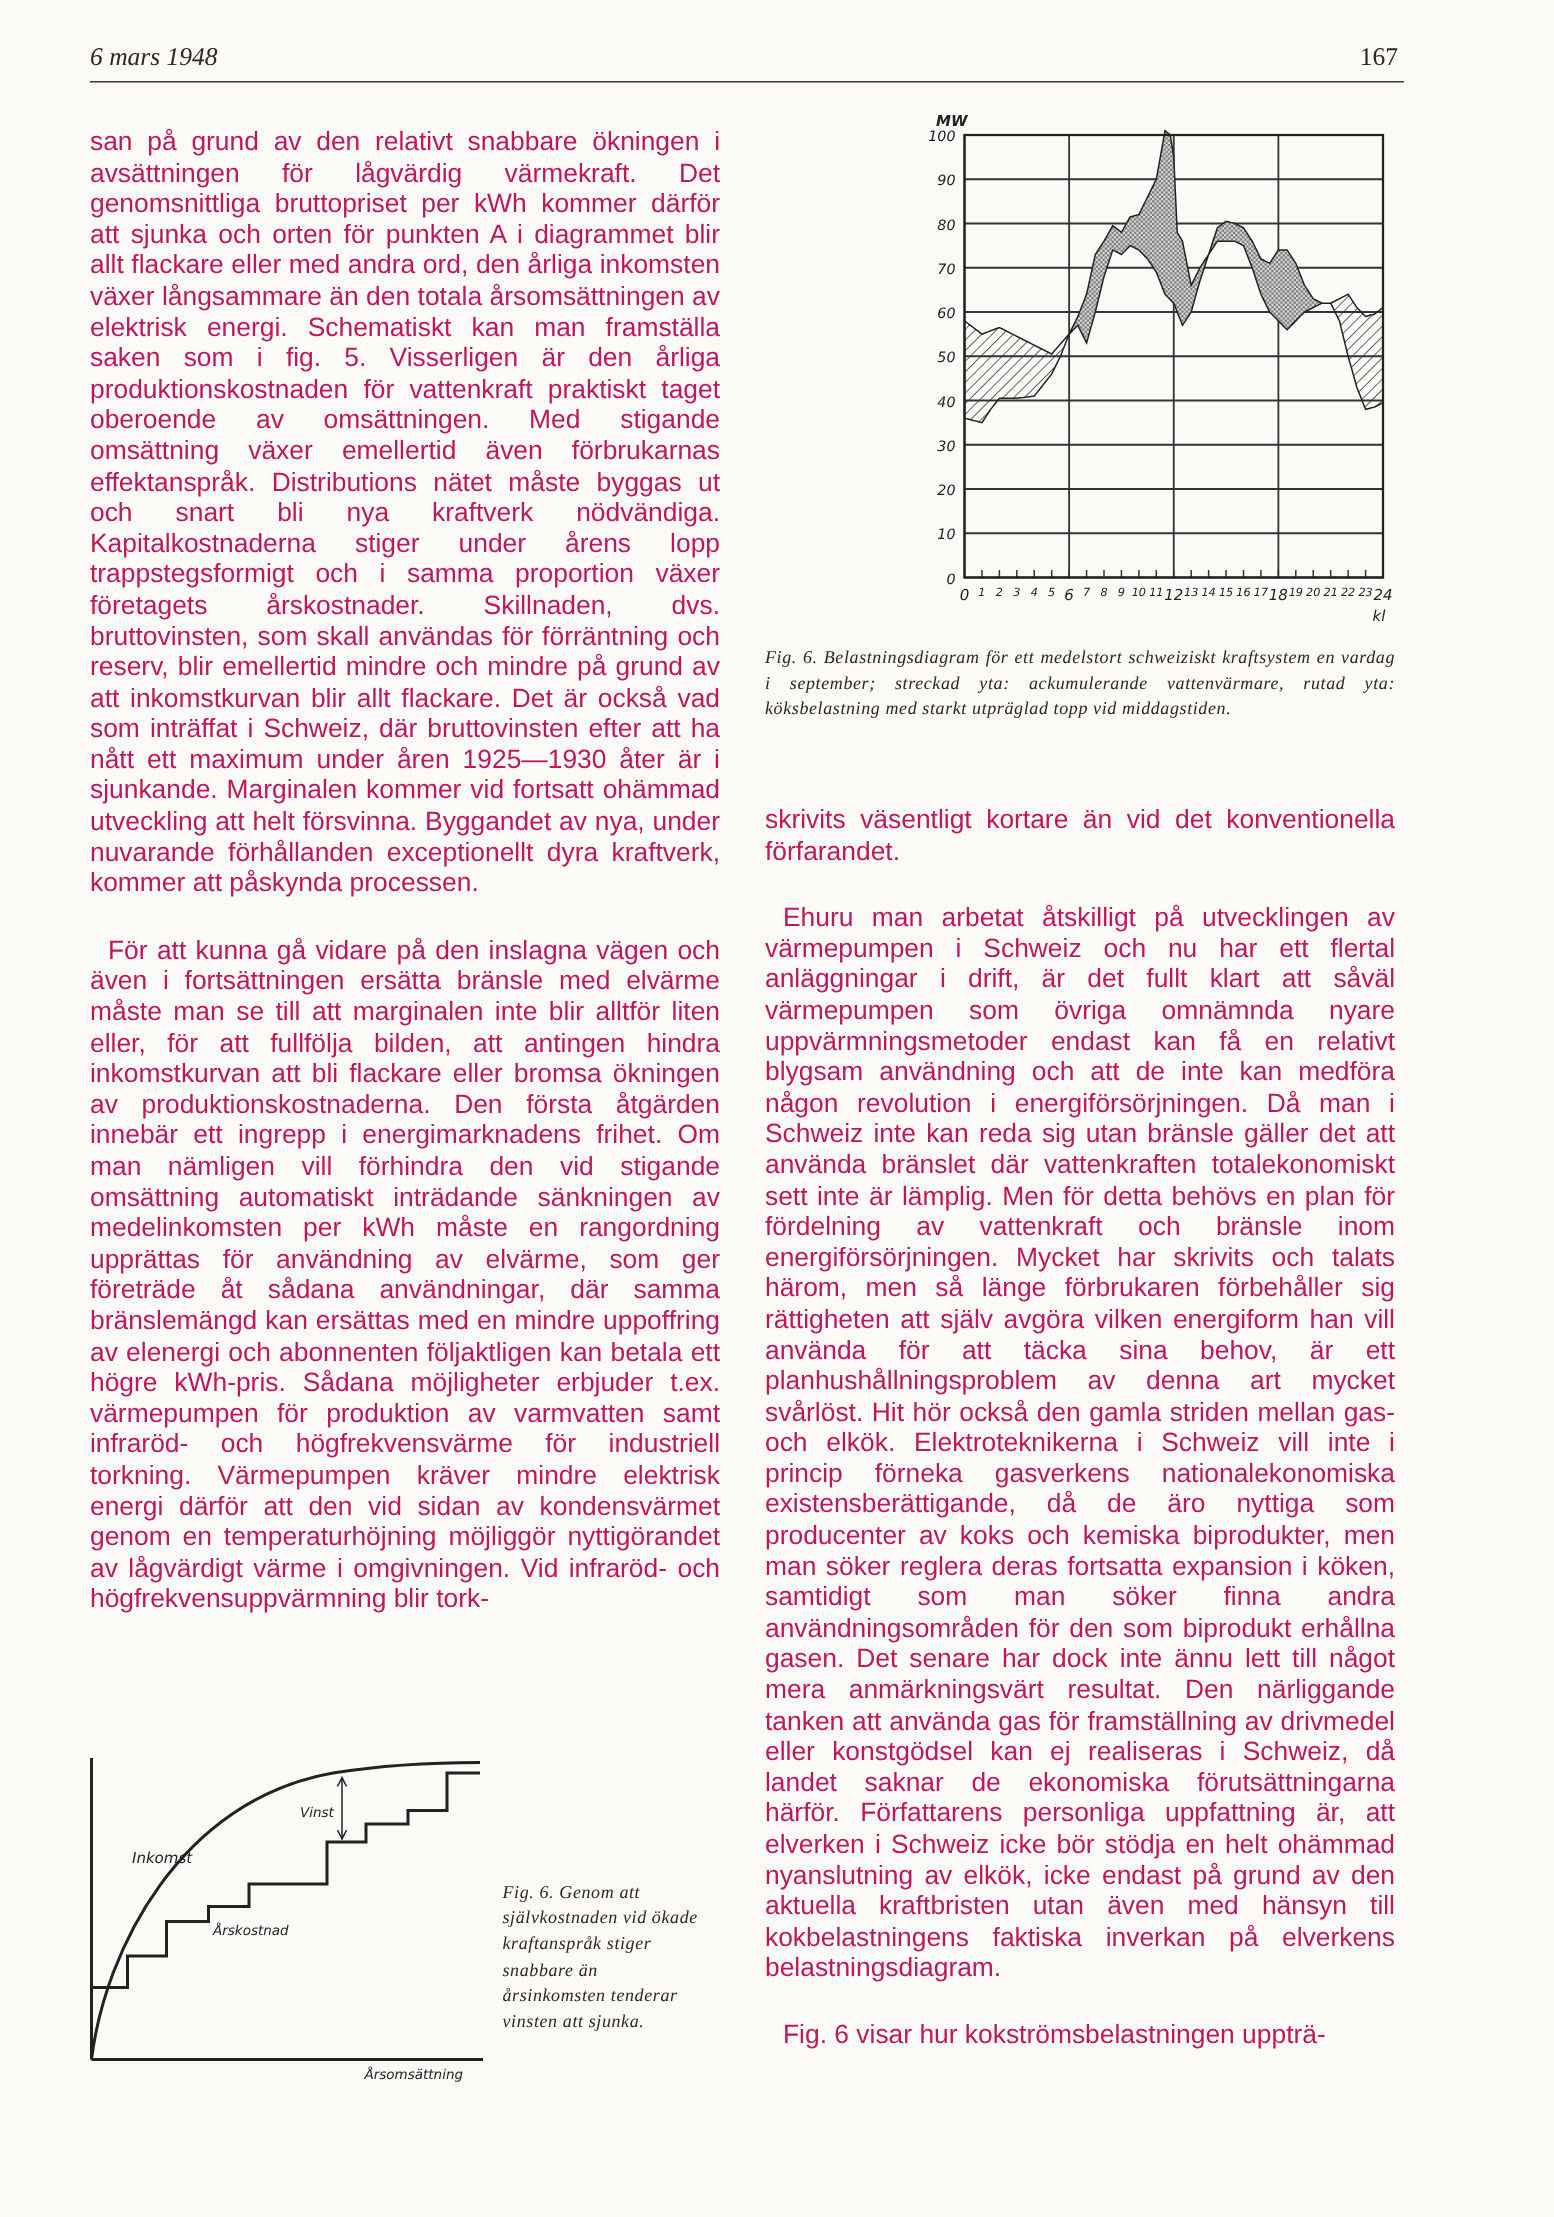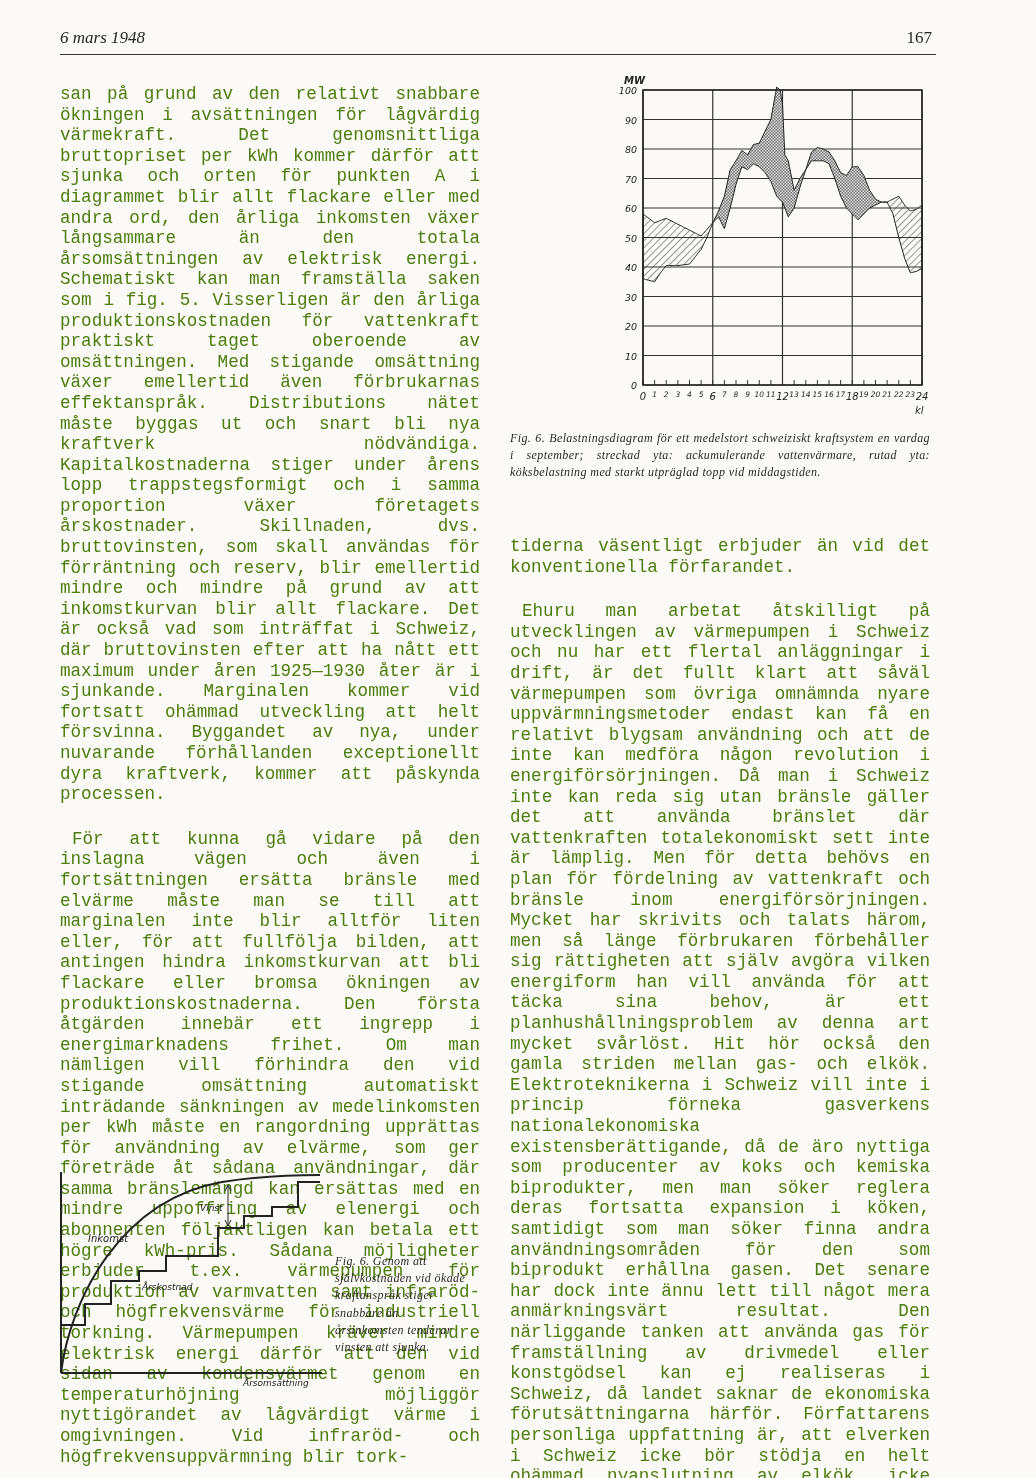--- a/index.html
+++ b/index.html
@@ -3,21 +3,21 @@
 <meta charset="utf-8">
 <style>
   html, body { margin:0; padding:0; }
   body {
     width:1036px; height:1478px; background:#fbfaf6; position:relative; overflow:hidden;
     font-family:"DejaVu Serif","Liberation Serif",serif; color:#2a2622;
   }
   .header { position:absolute; left:60px; top:18px; width:876px; height:36px; border-bottom:1.5px solid #3a3632; }
   .header .date { position:absolute; left:0; top:10px; font-style:italic; font-size:17px; font-family:"Liberation Serif",serif; }
   .header .pageno { position:absolute; right:4px; top:10px; font-size:17px; font-family:"Liberation Serif",serif; }
-  .col { position:absolute; font-family:Liberation Mono, monospace; font-size:17.6px; line-height:20.6px; text-align:justify; color:#4d7c0f; }
+  .col { position:absolute; font-family:Liberation Sans, sans-serif; font-size:17.6px; line-height:20.6px; text-align:justify; color:#be185d; }
   .col p { margin:0; }
   .col p.indent { text-indent:12px;margin-top:24px; }
   #left-col { left:60px; top:84px; width:420px; }
   #right-col { left:510px; top:536px; width:420px; }
   .caption { position:absolute; font-family:"Liberation Serif",serif; font-style:italic; font-size:12px; line-height:17.2px; text-align:justify; color:#2b2824; letter-spacing:0.4px; }
   #fig6-caption { left:510px; top:430px; width:420px; }
   #fig5-caption { left:335px; top:1253px; width:135px; text-align:left; }
   svg text { font-family:"DejaVu Sans",sans-serif; font-style:italic; fill:#222; }
 </style>
 </head>
@@ -131,22 +131,23 @@
       <text x="922" y="400" font-size="10" text-anchor="middle">24</text>
       <rect x="643" y="90" width="279" height="295" fill="none" stroke="#222" stroke-width="1.5"></rect>
     </g>
   <text x="624" y="84" font-size="10" font-weight="bold">MW</text>
   <text x="915" y="414" font-size="10">kl</text>
 </svg>
 
 <div id="fig6-caption" class="caption">Fig. 6. Belastningsdiagram för ett medelstort schweiziskt kraftsystem en vardag i september; streckad yta: ackumulerande vattenvärmare, rutad yta: köksbelastning med starkt utpräglad topp vid middagstiden.</div>
 
 <div id="right-col" class="col">
-  <p>tiderna väsentligt erbjuder än vid det konventionella förfarandet.</p>
+  <p>skrivits väsentligt kortare än vid det konventionella förfarandet.</p>
   <p class="indent">Ehuru man arbetat åtskilligt på utvecklingen av värmepumpen i Schweiz och nu har ett flertal anläggningar i drift, är det fullt klart att såväl värmepumpen som övriga omnämnda nyare uppvärmningsmetoder endast kan få en relativt blygsam användning och att de inte kan medföra någon revolution i energiförsörjningen. Då man i Schweiz inte kan reda sig utan bränsle gäller det att använda bränslet där vattenkraften totalekonomiskt sett inte är lämplig. Men för detta behövs en plan för fördelning av vattenkraft och bränsle inom energiförsörjningen. Mycket har skrivits och talats härom, men så länge förbrukaren förbehåller sig rättigheten att själv avgöra vilken energiform han vill använda för att täcka sina behov, är ett planhushållningsproblem av denna art mycket svårlöst. Hit hör också den gamla striden mellan gas- och elkök. Elektroteknikerna i Schweiz vill inte i princip förneka gasverkens nationalekonomiska existensberättigande, då de äro nyttiga som producenter av koks och kemiska biprodukter, men man söker reglera deras fortsatta expansion i köken, samtidigt som man söker finna andra användningsområden för den som biprodukt erhållna gasen. Det senare har dock inte ännu lett till något mera anmärkningsvärt resultat. Den närliggande tanken att använda gas för framställning av drivmedel eller konstgödsel kan ej realiseras i Schweiz, då landet saknar de ekonomiska förutsättningarna härför. Författarens personliga uppfattning är, att elverken i Schweiz icke bör stödja en helt ohämmad nyanslutning av elkök, icke endast på grund av den aktuella kraftbristen utan även med hänsyn till kokbelastningens faktiska inverkan på elverkens belastningsdiagram.</p>
+  <p class="indent">Fig. 6 visar hur kokströmsbelastningen uppträ-</p>
 </div>
 
 <svg style="position:absolute;left:40px;top:1160px;" width="300" height="240" viewBox="40 1160 300 240">
   <line x1="61" y1="1172" x2="61" y2="1373" stroke="#222" stroke-width="2"></line>
   <line x1="61" y1="1373" x2="322" y2="1373" stroke="#222" stroke-width="2"></line>
   <path d="M61,1373 C70,1300 120,1200 222,1182 C260,1176 300,1175 320,1175" fill="none" stroke="#222" stroke-width="2"></path>
   <path d="M61,1325 L85,1325 L85,1304 L111,1304 L111,1281 L139,1281 L139,1271 L166,1271 L166,1256 L218,1256 L218,1228 L244,1228 L244,1216 L272,1216 L272,1207 L298,1207 L298,1182 L320,1182" fill="none" stroke="#222" stroke-width="2"></path>
   <line x1="228" y1="1186" x2="228" y2="1225" stroke="#222" stroke-width="1"></line>
   <path d="M225,1191 L228,1185 L231,1191 M225,1220 L228,1226 L231,1220" fill="none" stroke="#222" stroke-width="1"></path>
   <text x="88" y="1242" font-size="10">Inkomst</text>

